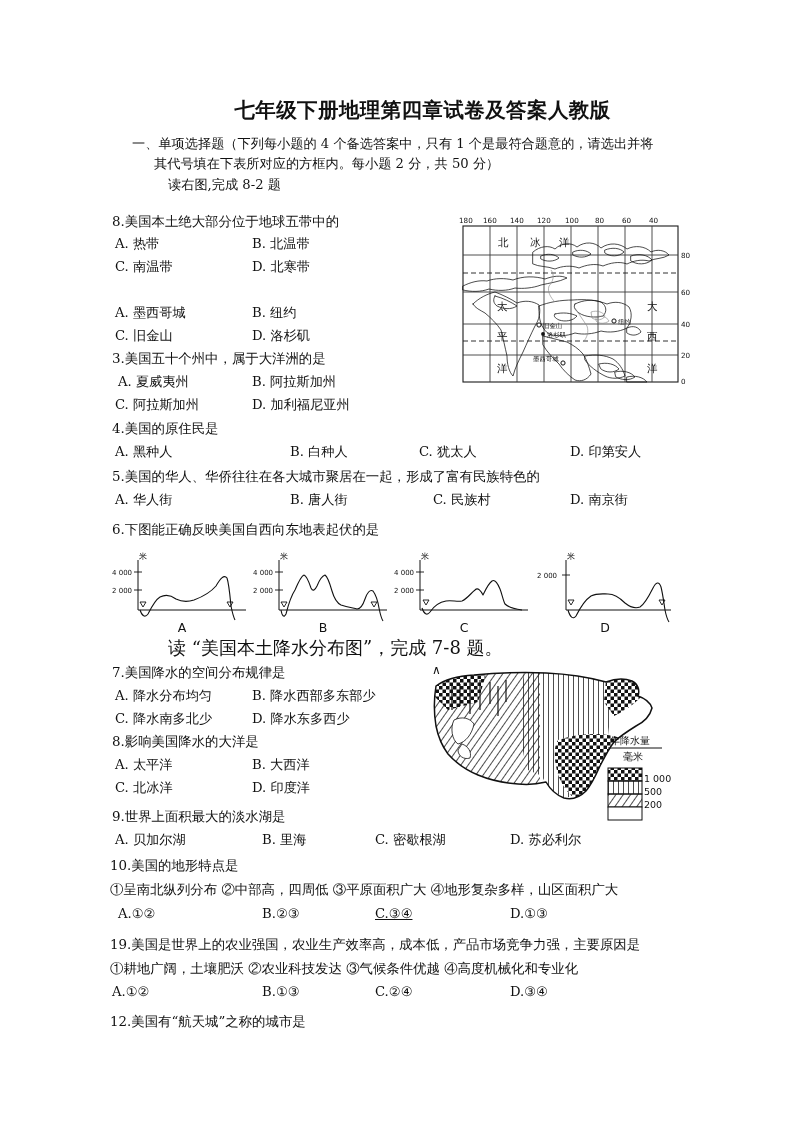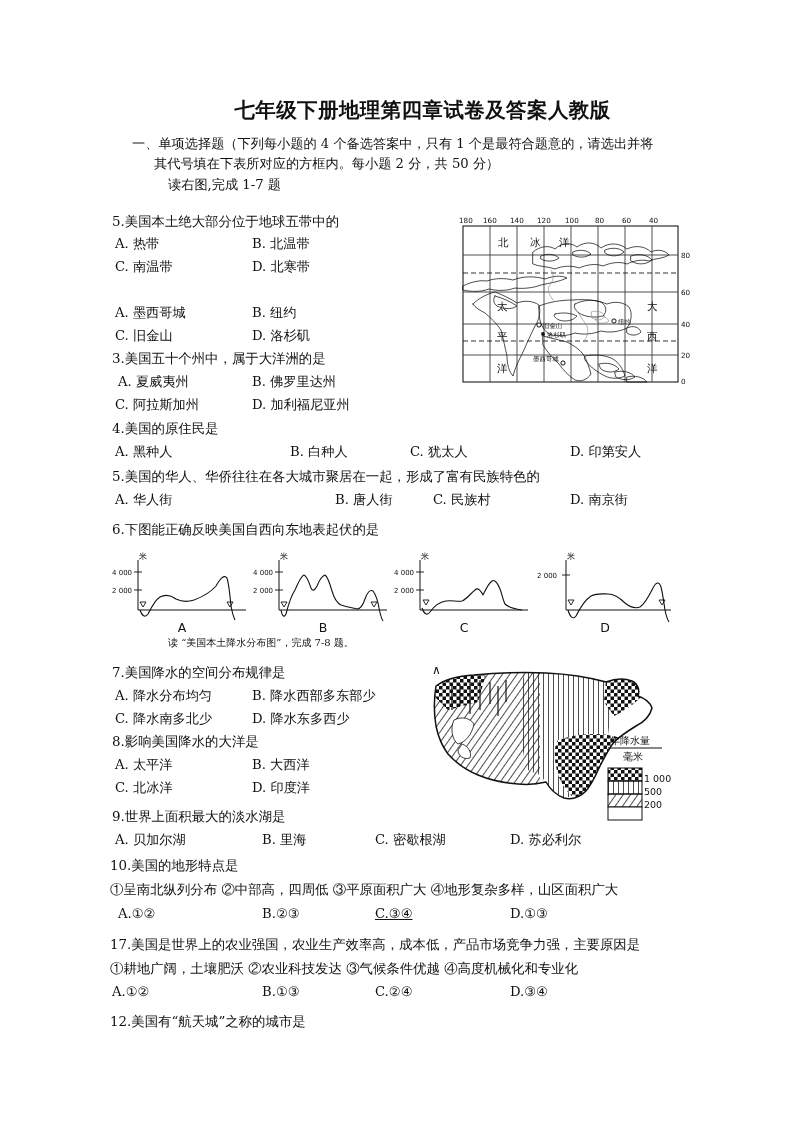--- a/index.html
+++ b/index.html
@@ -88,63 +88,63 @@
   
   .precip {
     position: absolute;
     left: 418px; top: 658px;
     width: 268px; height: 165px;
   }
   .precip svg { display:block; }
   .lead-2 {
     position: absolute;
     left: 168px; top: 636px;
-    font-size: 10px;
+    font-size: 18px;
   }
 </style>
 </head>
 <body>
 
 <div class="page">
 
   <div class="doc-title">七年级下册地理第四章试卷及答案人教版</div>
 
   <div class="section-head">
     <span>一、单项选择题（下列每小题的 4 个备选答案中，只有 1 个是最符合题意的，请选出并将</span>
     <span class="l2">其代号填在下表所对应的方框内。每小题 2 分，共 50 分）</span>
   </div>
 
-  <div class="lead-1">读右图,完成 1-7 题</div>
-
-  <div class="q" style="left:112px; top:213px;">5.美国本土绝大部分位于地球五带中的</div>
+  <div class="lead-1">读右图,完成 8-2 题</div>
+
+  <div class="q" style="left:112px; top:213px;">8.美国本土绝大部分位于地球五带中的</div>
   <div class="opt" style="left:115px; top:235px;">A. 热带</div>
   <div class="opt" style="left:252px; top:235px;">B. 北温带</div>
   <div class="opt" style="left:115px; top:258px;">C. 南温带</div>
   <div class="opt" style="left:252px; top:258px;">D. 北寒带</div>
 
   <div class="opt" style="left:115px; top:304px;">A. 墨西哥城</div>
   <div class="opt" style="left:252px; top:304px;">B. 纽约</div>
   <div class="opt" style="left:115px; top:327px;">C. 旧金山</div>
   <div class="opt" style="left:252px; top:327px;">D. 洛杉矶</div>
 
   <div class="q" style="left:112px; top:350px;">3.美国五十个州中，属于大洋洲的是</div>
   <div class="opt" style="left:118px; top:373px;">A. 夏威夷州</div>
-  <div class="opt" style="left:252px; top:373px;">B. 佛罗里达州</div>
+  <div class="opt" style="left:252px; top:373px;">B. 阿拉斯加州</div>
   <div class="opt" style="left:115px; top:396px;">C. 阿拉斯加州</div>
   <div class="opt" style="left:252px; top:396px;">D. 加利福尼亚州</div>
 
   <div class="q" style="left:112px; top:420px;">4.美国的原住民是</div>
   <div class="opt" style="left:115px; top:443px;">A. 黑种人</div>
   <div class="opt" style="left:290px; top:443px;">B. 白种人</div>
-  <div class="opt" style="left:410px; top:443px;">C. 犹太人</div>
+  <div class="opt" style="left:419px; top:443px;">C. 犹太人</div>
   <div class="opt" style="left:570px; top:443px;">D. 印第安人</div>
 
   <div class="q" style="left:112px; top:468px;">5.美国的华人、华侨往往在各大城市聚居在一起，形成了富有民族特色的</div>
   <div class="opt" style="left:115px; top:491px;">A. 华人街</div>
-  <div class="opt" style="left:290px; top:491px;margin-left:45px;">B. 唐人街</div>
+  <div class="opt" style="left:290px; top:491px;">B. 唐人街</div>
   <div class="opt" style="left:433px; top:491px;">C. 民族村</div>
   <div class="opt" style="left:570px; top:491px;">D. 南京街</div>
 
   <div class="q" style="left:112px; top:521px;">6.下图能正确反映美国自西向东地表起伏的是</div>
 
   <div class="worldmap">
     <svg width="236" height="182" viewBox="0 0 236 182" xmlns="http://www.w3.org/2000/svg">
       <rect x="8" y="14" width="215" height="156" fill="#ffffff" stroke="#1a1a1a" stroke-width="1.1"></rect>
       <g stroke="#3a3a3a" stroke-width="0.9">
         <line x1="35" y1="14" x2="35" y2="170"></line>
@@ -421,21 +421,21 @@
   <div class="opt" style="left:375px; top:831px;">C. 密歇根湖</div>
   <div class="opt" style="left:510px; top:831px;">D. 苏必利尔</div>
 
   <div class="q" style="left:110px; top:857px;">10.美国的地形特点是</div>
   <div class="q" style="left:110px; top:881px;">①呈南北纵列分布 ②中部高，四周低 ③平原面积广大 ④地形复杂多样，山区面积广大</div>
   <div class="opt" style="left:118px; top:906px;">A.①②</div>
   <div class="opt" style="left:262px; top:906px;">B.②③</div>
   <div class="opt" style="left:375px; top:906px;text-decoration:underline;">C.③④</div>
   <div class="opt" style="left:510px; top:906px;">D.①③</div>
 
-  <div class="q" style="left:110px; top:936px;">17.美国是世界上的农业强国，农业生产效率高，成本低，产品市场竞争力强，主要原因是</div>
+  <div class="q" style="left:110px; top:936px;">19.美国是世界上的农业强国，农业生产效率高，成本低，产品市场竞争力强，主要原因是</div>
   <div class="q" style="left:110px; top:960px;">①耕地广阔，土壤肥沃  ②农业科技发达  ③气候条件优越   ④高度机械化和专业化</div>
   <div class="opt" style="left:112px; top:984px;">A.①②</div>
   <div class="opt" style="left:262px; top:984px;">B.①③</div>
   <div class="opt" style="left:375px; top:984px;">C.②④</div>
   <div class="opt" style="left:510px; top:984px;text-align:right;">D.③④</div>
 
   <div class="q" style="left:110px; top:1013px;">12.美国有“航天城”之称的城市是</div>
 
 </div>
 

